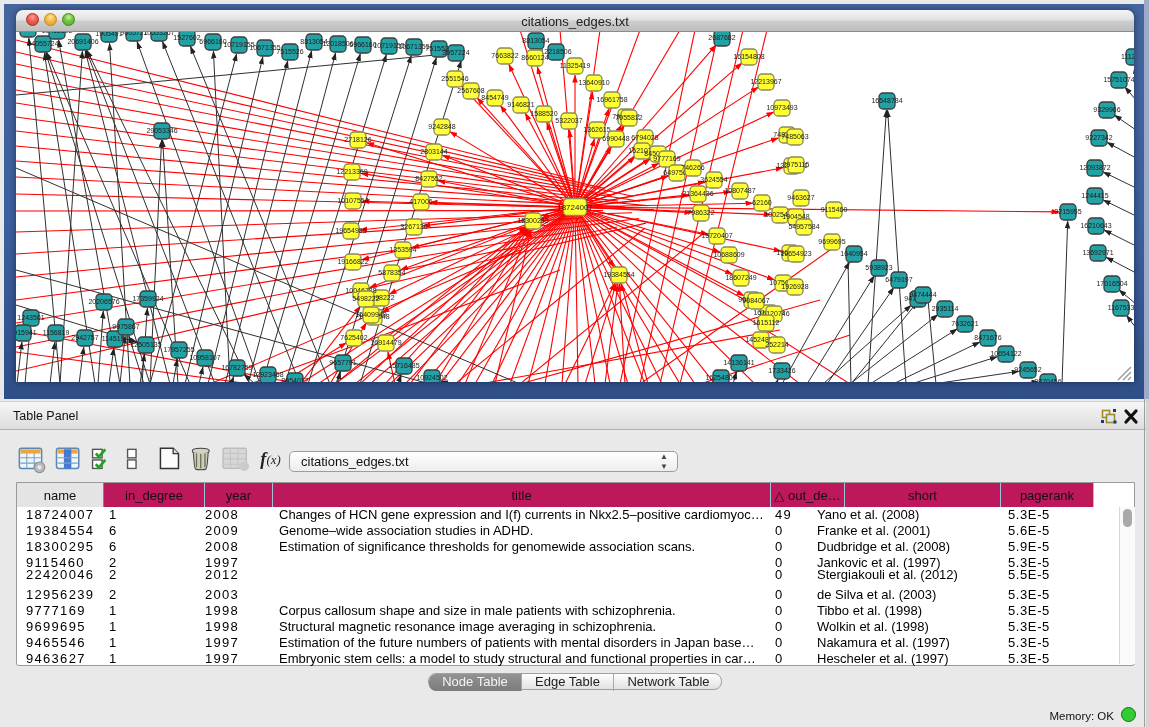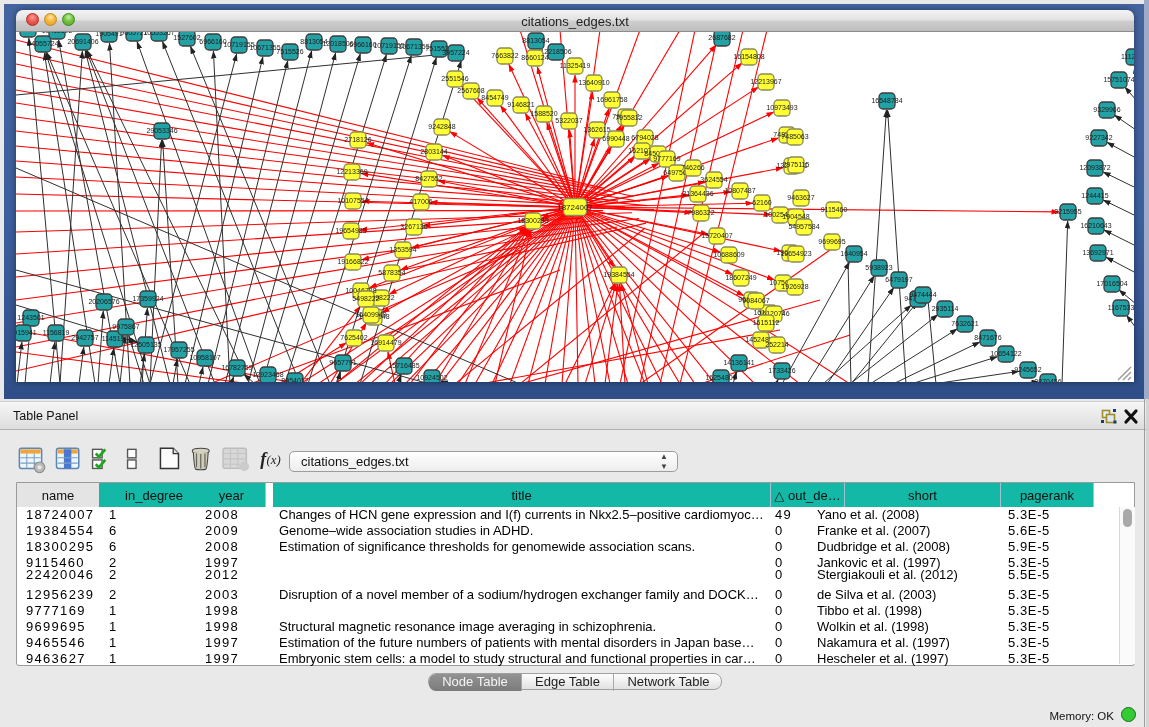--- a/index.html
+++ b/index.html
@@ -35,22 +35,22 @@
 #toolbar{position:absolute;left:0;top:31px;width:1149px;height:50px}
 #combo{position:absolute;left:289px;top:21px;width:389px;height:21px;border:1px solid #9d9d9d;
  border-radius:5px;background:linear-gradient(180deg,#ffffff,#ededed);
  font-size:13px;color:#111;line-height:19px;padding-left:11px}
 #combo .arr{position:absolute;right:9px;top:0px;font-size:8px;color:#444;line-height:10px}
 
 #tbl{position:absolute;left:16px;top:83px;width:1119px;height:184px;background:#fff;
  border:1px solid #9a9a9a;border-radius:0 0 3px 3px}
 #thead{position:absolute;left:0;top:0;width:1117px;height:24px;font-size:13px;color:#111}
 .h{position:absolute;top:0;height:24px;border-right:1px solid #9ec4d4;
- display:flex;align-items:center;justify-content:center;background:#14b8a6}
-.h.grey{background:#e4e4e4;border-right:5px solid #14b8a6}
+ display:flex;align-items:center;justify-content:center;background:#be185d}
+.h.grey{background:#e4e4e4;border-right:1px solid #14b8a6}
 #tbody{position:absolute;left:0;top:24px;width:1117px;height:160px;font-size:13px;color:#000}
 .tr{position:absolute;left:0;width:1117px;height:16px}
 .c{position:absolute;top:0;height:16px;line-height:16px;white-space:nowrap;overflow:hidden}
 .num{letter-spacing:1.3px}
 .c0{left:9px;width:93px}.c1{left:92px;width:100px}.c2{left:188px;width:80px}
 .c3{left:262px;width:494px}.c4{left:758px;width:72px}.c5{left:800px;width:172px;text-align:left}
 .c6{left:991px;width:92px;letter-spacing:0.6px}
 #vsb{position:absolute;left:1102px;top:24px;width:16px;height:157px;background:#fafafa;border-left:1px solid #d8d8d8}
 #vsb .th{position:absolute;left:3px;top:2px;width:9px;height:18px;border-radius:5px;background:#a9a9a9}
 .tr:nth-child(1){top:0px}
@@ -665,21 +665,21 @@
 </g>
 <text x="233" y="19" font-family="Liberation Serif,serif" font-size="17" font-style="italic" font-weight="bold" fill="#222">f</text>
 <text x="239" y="18" font-family="Liberation Serif,serif" font-size="12" font-style="italic" fill="#222">(x)</text>
 </svg>
     <div id="combo">citations_edges.txt<span class="arr">▲<br>▼</span></div>
   </div>
   <div id="tbl">
     <div id="thead">
       <div class="h grey" style="left:0;width:87px">name</div>
       <div class="h" style="left:87px;width:101px">in_degree</div>
-      <div class="h" style="left:181px;width:68px">year</div>
+      <div class="h" style="left:188px;width:68px">year</div>
       <div class="h" style="left:256px;width:498px">title</div>
       <div class="h" style="left:754px;width:74px">△ out_de…</div>
       <div class="h" style="left:828px;width:156px">short</div>
       <div class="h" style="left:984px;width:93px">pagerank</div>
     </div>
     <div id="tbody">
           <div class="tr">
             <div class="c c0 num">18724007</div>
             <div class="c c1 num">1</div>
             <div class="c c2 num">2008</div>
@@ -687,21 +687,21 @@
             <div class="c c4 num">49</div>
             <div class="c c5 ctr">Yano et al. (2008)</div>
             <div class="c c6">5.3E-5</div>
           </div>
 <div class="tr">
             <div class="c c0 num">19384554</div>
             <div class="c c1 num">6</div>
             <div class="c c2 num">2009</div>
             <div class="c c3">Genome–wide association studies in ADHD.</div>
             <div class="c c4 num">0</div>
-            <div class="c c5 ctr">Franke et al. (2007)</div>
+            <div class="c c5 ctr">Franke et al. (2001)</div>
             <div class="c c6">5.6E-5</div>
           </div>
 <div class="tr">
             <div class="c c0 num">18300295</div>
             <div class="c c1 num">6</div>
             <div class="c c2 num">2008</div>
             <div class="c c3">Estimation of significance thresholds for genomewide association scans.</div>
             <div class="c c4 num">0</div>
             <div class="c c5 ctr">Dudbridge et al. (2008)</div>
             <div class="c c6">5.9E-5</div>
@@ -719,29 +719,29 @@
             <div class="c c1 num">2</div>
             <div class="c c2 num">2012</div>
             <div class="c c4 num">0</div>
             <div class="c c5 ctr">Stergiakouli et al. (2012)</div>
             <div class="c c6">5.5E-5</div>
           </div>
 <div class="tr">
             <div class="c c0 num">12956239</div>
             <div class="c c1 num">2</div>
             <div class="c c2 num">2003</div>
-            <div class="c c3">Disruption of a novel member of a sodium/hydrogen exchanger family and DOCK…</div>
             <div class="c c4 num">0</div>
             <div class="c c5 ctr">de Silva et al. (2003)</div>
             <div class="c c6">5.3E-5</div>
           </div>
 <div class="tr">
             <div class="c c0 num">9777169</div>
             <div class="c c1 num">1</div>
             <div class="c c2 num">1998</div>
+            <div class="c c3">Corpus callosum shape and size in male patients with schizophrenia.</div>
             <div class="c c4 num">0</div>
             <div class="c c5 ctr">Tibbo et al. (1998)</div>
             <div class="c c6">5.3E-5</div>
           </div>
 <div class="tr">
             <div class="c c0 num">9699695</div>
             <div class="c c1 num">1</div>
             <div class="c c2 num">1998</div>
             <div class="c c3">Structural magnetic resonance image averaging in schizophrenia.</div>
             <div class="c c4 num">0</div>

